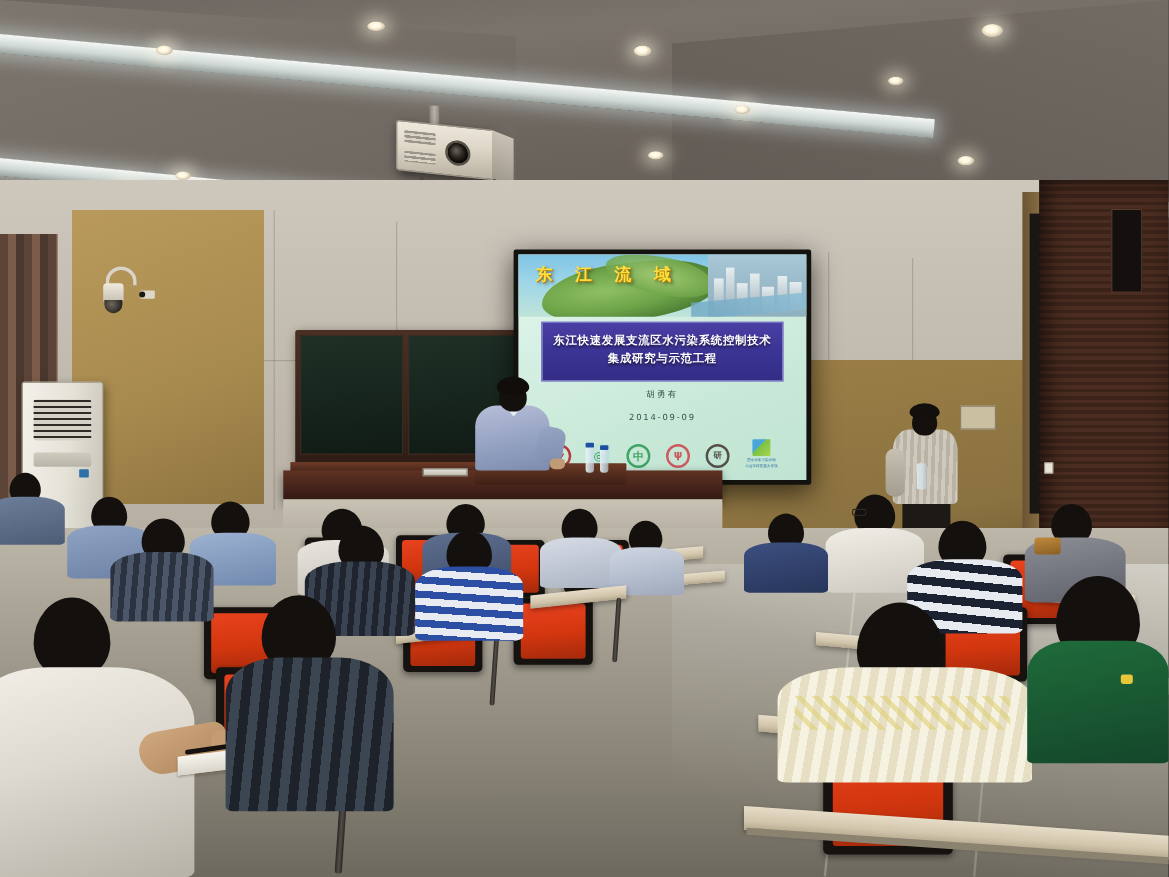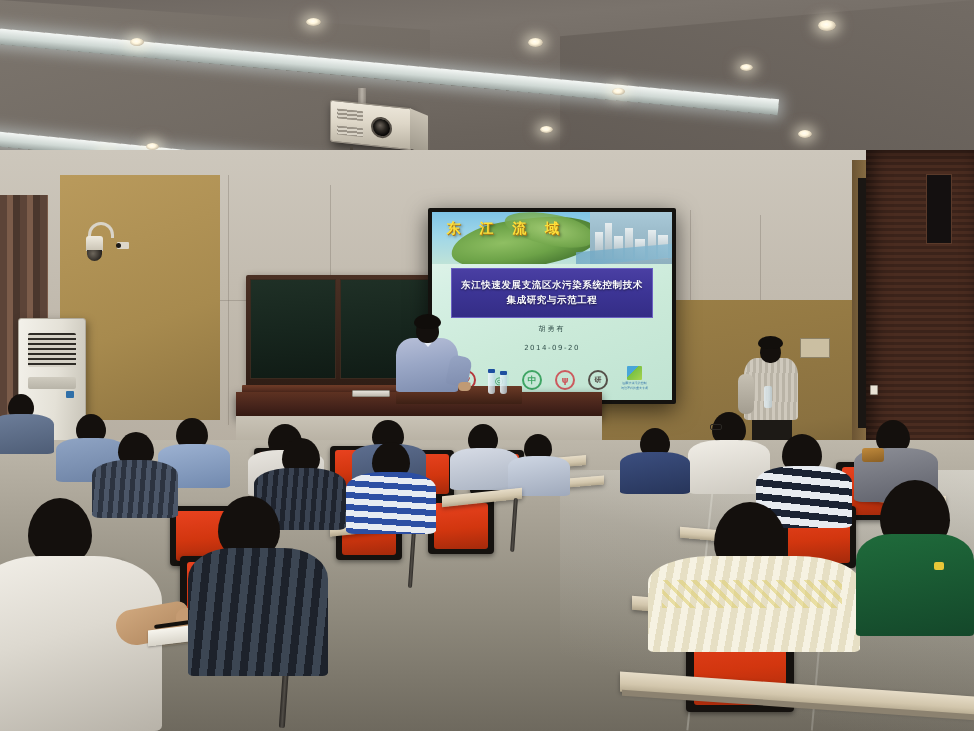--- a/index.html
+++ b/index.html
@@ -316,21 +316,21 @@
           <div class="bldg" style="left:43%;width:9%;height:60%;"></div>
           <div class="bldg" style="left:55%;width:12%;height:38%;"></div>
           <div class="bldg" style="left:70%;width:10%;height:55%;"></div>
           <div class="bldg" style="left:83%;width:12%;height:46%;"></div>
         </div>
         <div class="abs" id="banner-water"></div>
         <div class="abs" id="banner-title">东 江 流 域</div>
       </div>
 
       <div class="abs" id="presenter-name">胡勇有</div>
-      <div class="abs" id="slide-date">2014-09-20</div>
+      <div class="abs" id="slide-date">2014-09-09</div>
 
       <div class="abs" id="logo-row">
         <div class="logo-c" style="border:2px solid #b5383c;color:#b5383c;">业</div>
         <div class="logo-sq" style="background:#bfe6d8;color:#2f8f52;border-radius:2px;font-size:10px;">◎</div>
         <div class="logo-c" style="border:2px solid #3fa564;color:#3fa564;">中</div>
         <div class="logo-c" style="border:2px solid #cc5a5e;color:#cc5a5e;">ψ</div>
         <div class="logo-c" style="border:2px solid #55504a;color:#55504a;font-size:7px;">研</div>
         <div id="logo-last">
           <div id="logo-last-mark"></div>
           <div id="logo-last-text">国家水体污染控制</div>

